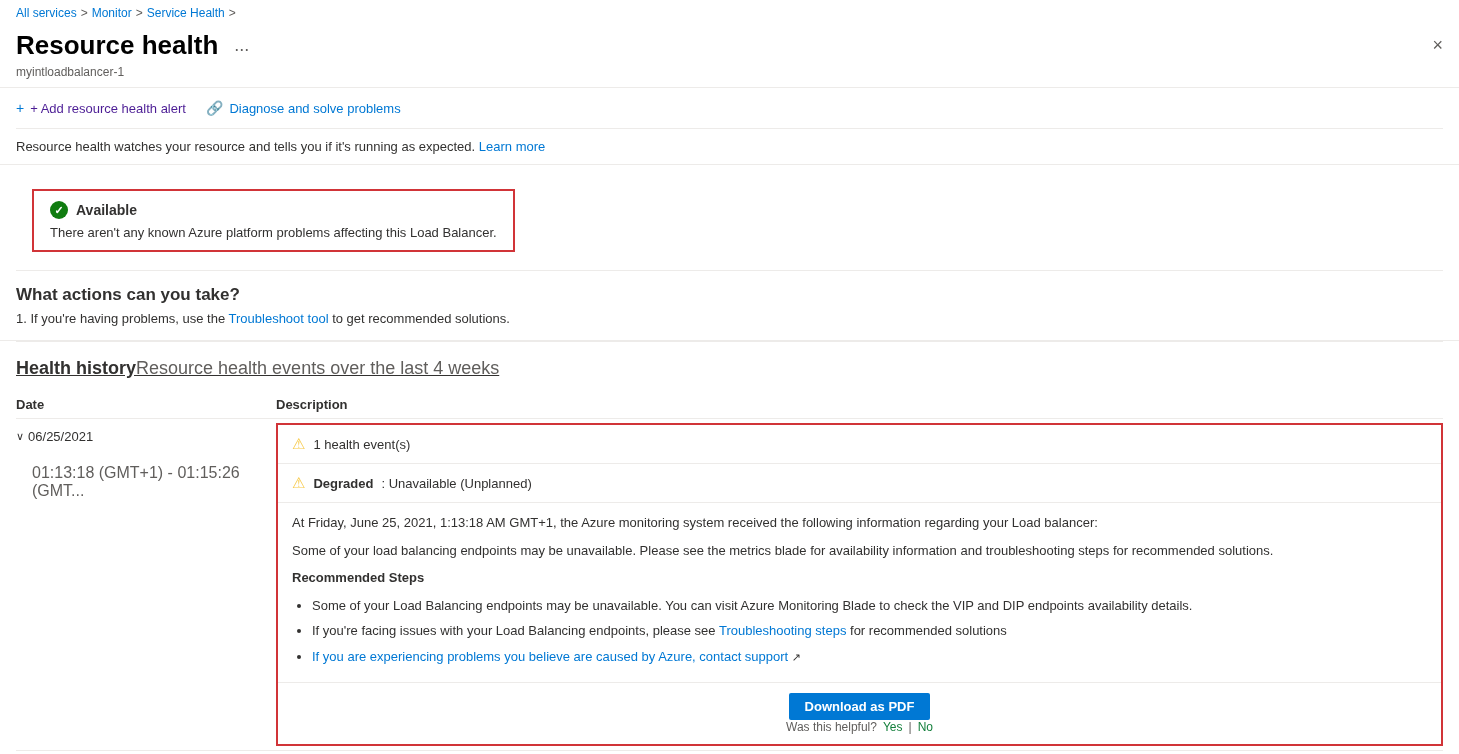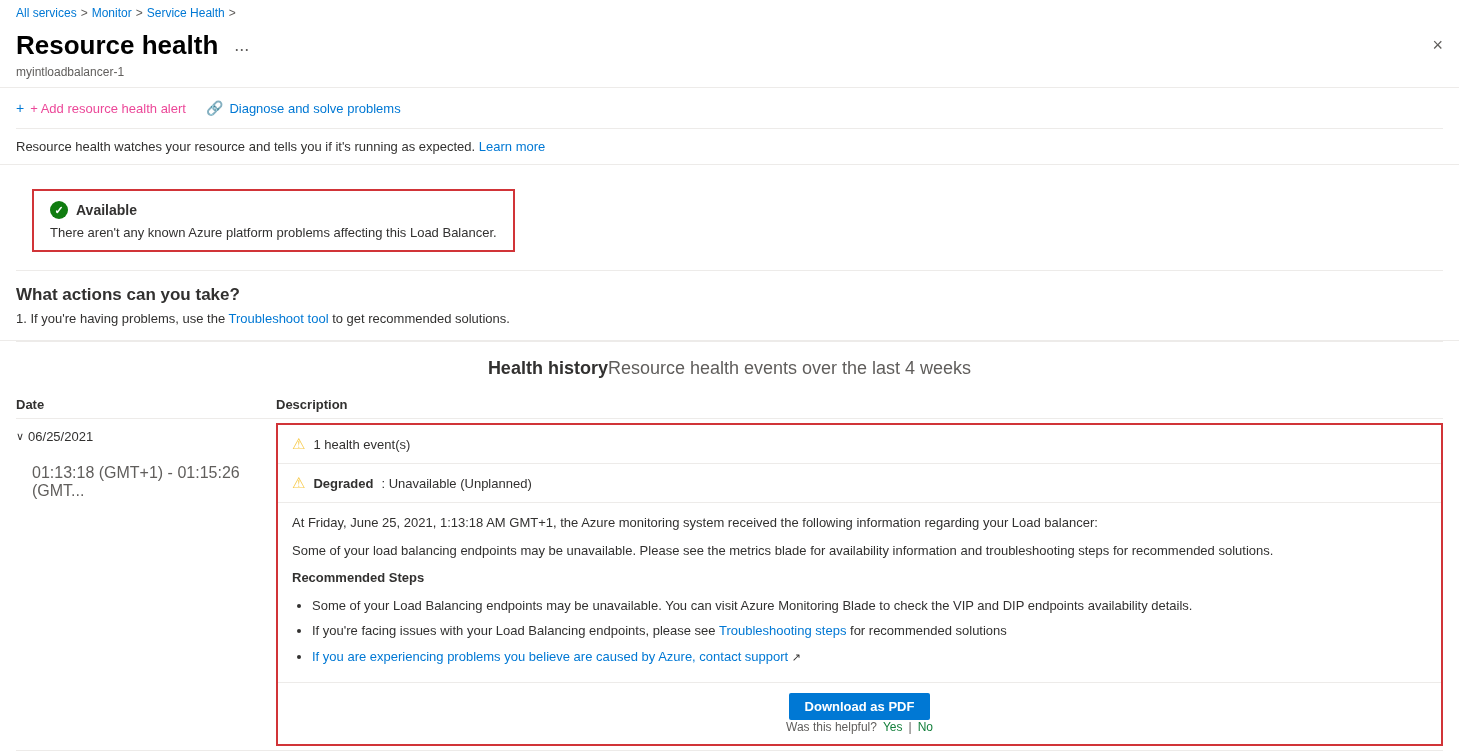--- a/index.html
+++ b/index.html
@@ -59,22 +59,23 @@
     }
     .status-desc { font-size: 13px; color: #323130; }
     
     .actions-section { padding: 14px 16px; border-bottom: 1px solid #edebe9; }
     .actions-title { font-size: 17px; font-weight: 600; margin-bottom: 6px; }
     .actions-list { font-size: 13px; color: #323130; }
     .actions-list a { color: #0078d4; text-decoration: none; }
     
     .history-section { padding: 16px 16px 0 16px; }
     .history-header {
-      display: flex; justify-content: center; align-items: center;
+      display: flex; justify-content: flex-start; align-items: center;
       margin-bottom: 12px;
+      text-decoration: underline;
     }
     .history-title { font-size: 18px; font-weight: 600; }
     .history-subtitle { font-size: 18px; color: #605e5c; }
     
     .table-header {
       display: grid; grid-template-columns: 260px 1fr;
       border-bottom: 1px solid #edebe9;
       padding: 6px 0; font-weight: 600; font-size: 13px;
     }
     
@@ -167,21 +168,21 @@
     <h1 class="page-title">Resource health</h1>
     <button class="more-btn">...</button>
   </div>
   <button class="close-btn">×</button>
 </div>
 <div class="subtitle">myintloadbalancer-1</div>
 
 <div class="toolbar">
   <button class="toolbar-btn">
     <span class="plus-icon">+</span>
-    <span style="color:#ec4899;">+ Add resource health alert</span>
+    <span style="color:#4c1d95;">+ Add resource health alert</span>
   </button>
   <button class="toolbar-btn">
     <span class="diagnose-icon">🔗</span>
     <span style="color:#0078d4;">Diagnose and solve problems</span>
   </button>
 </div>
 
 <hr class="divider">
 
 <div class="info-bar">

